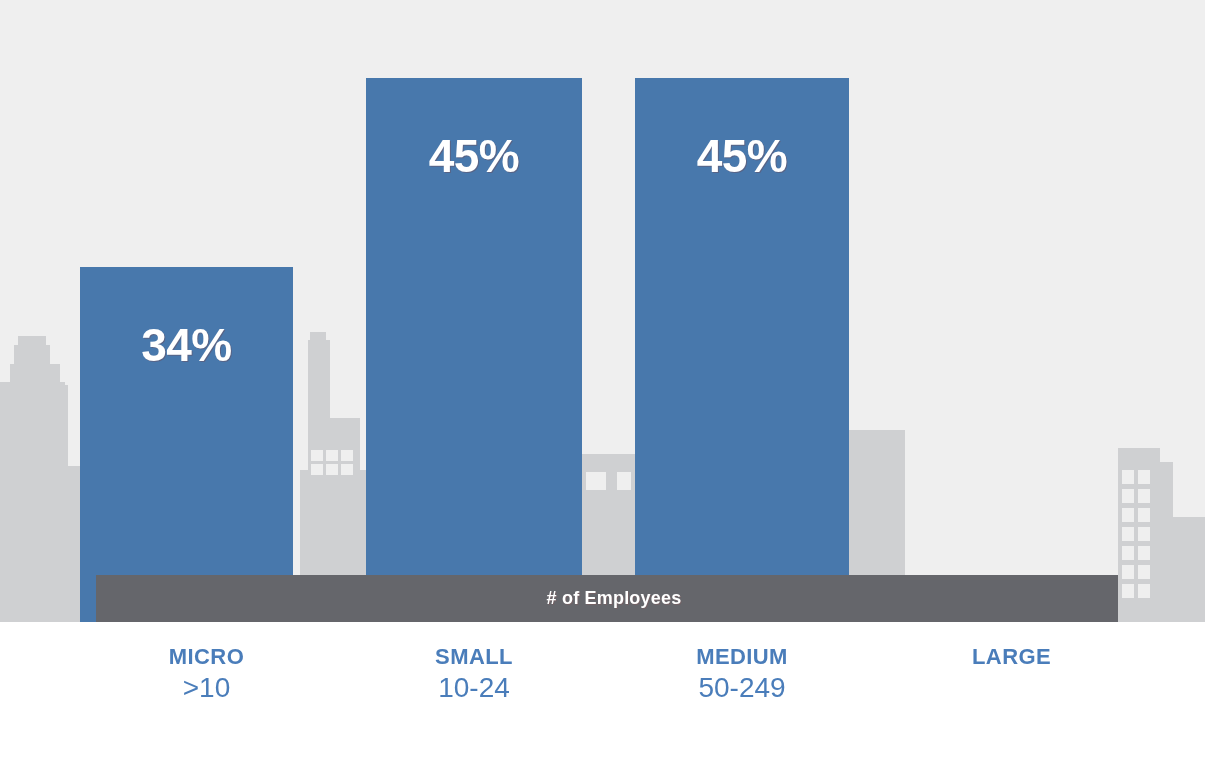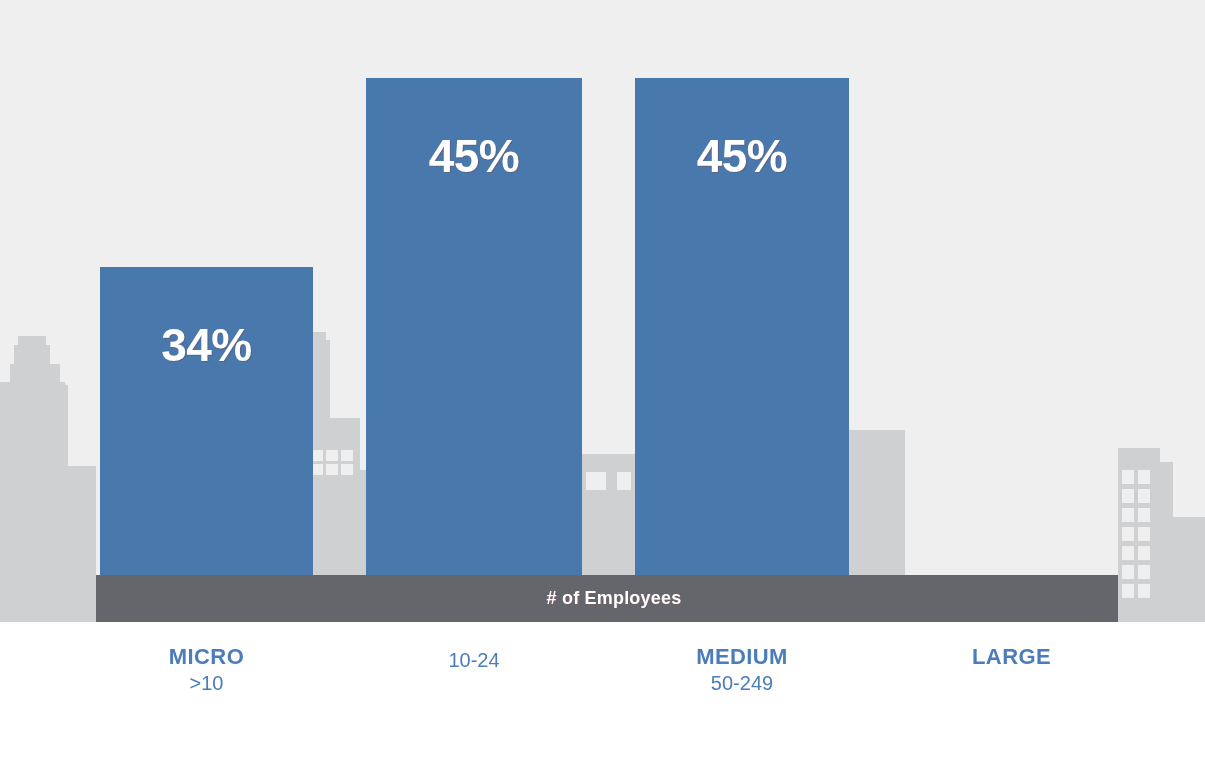--- a/index.html
+++ b/index.html
@@ -82,21 +82,21 @@
     color:#4a7dba;
   }
   .cat-name{
     font-size:22px;
     font-weight:bold;
     letter-spacing:0.4px;
     line-height:1.05;
     color:#4a7dba;
   }
   .cat-range{
-    font-size:20px;
+    font-size:28px;
     font-weight:normal;
     line-height:1.15;
     margin-top:4px;
     color:#4a7dba;
   }
 </style>
 </head>
 <body>
 
 <div id="stage">
@@ -150,21 +150,21 @@
     <div class="win" style="left:1138px;top:527px;width:12px;height:14px;"></div>
     <div class="win" style="left:1122px;top:546px;width:12px;height:14px;"></div>
     <div class="win" style="left:1138px;top:546px;width:12px;height:14px;"></div>
     <div class="win" style="left:1122px;top:565px;width:12px;height:14px;"></div>
     <div class="win" style="left:1138px;top:565px;width:12px;height:14px;"></div>
     <div class="win" style="left:1122px;top:584px;width:12px;height:14px;"></div>
     <div class="win" style="left:1138px;top:584px;width:12px;height:14px;"></div>
   </div>
 
   <div class="bars">
-    <div class="bar bar-solid" style="left:100px;top:267px;width:213px;height:355px;">
+    <div class="bar bar-solid" style="left:80px;top:267px;width:213px;height:355px;">
       <span class="pct pct-pos">34%</span>
     </div>
 
     <div class="bar bar-solid" style="left:366px;top:78px;width:216px;height:544px;">
       <span class="pct pct-pos">45%</span>
     </div>
 
     <div class="bar bar-solid" style="left:635px;top:78px;width:214px;height:544px;">
       <span class="pct pct-pos">45%</span>
     </div>
@@ -174,20 +174,21 @@
   <div class="axis-band" style="left:96px;top:575px;width:1022px;height:47px;">
     <span class="axis-title"># of Employees</span>
   </div>
 
   <div class="labels">
     <div class="cat" style="left:100px;top:23px;width:213px;">
       <div class="cat-name">MICRO</div>
       <div class="cat-range">&gt;10</div>
     </div>
     <div class="cat" style="left:366px;top:23px;width:216px;">
+      <div class="cat-name">SMALL</div>
       <div class="cat-range">10-24</div>
     </div>
     <div class="cat" style="left:635px;top:23px;width:214px;">
       <div class="cat-name">MEDIUM</div>
       <div class="cat-range">50-249</div>
     </div>
     <div class="cat" style="left:905px;top:23px;width:213px;">
       <div class="cat-name">LARGE</div>
     </div>
   </div>

